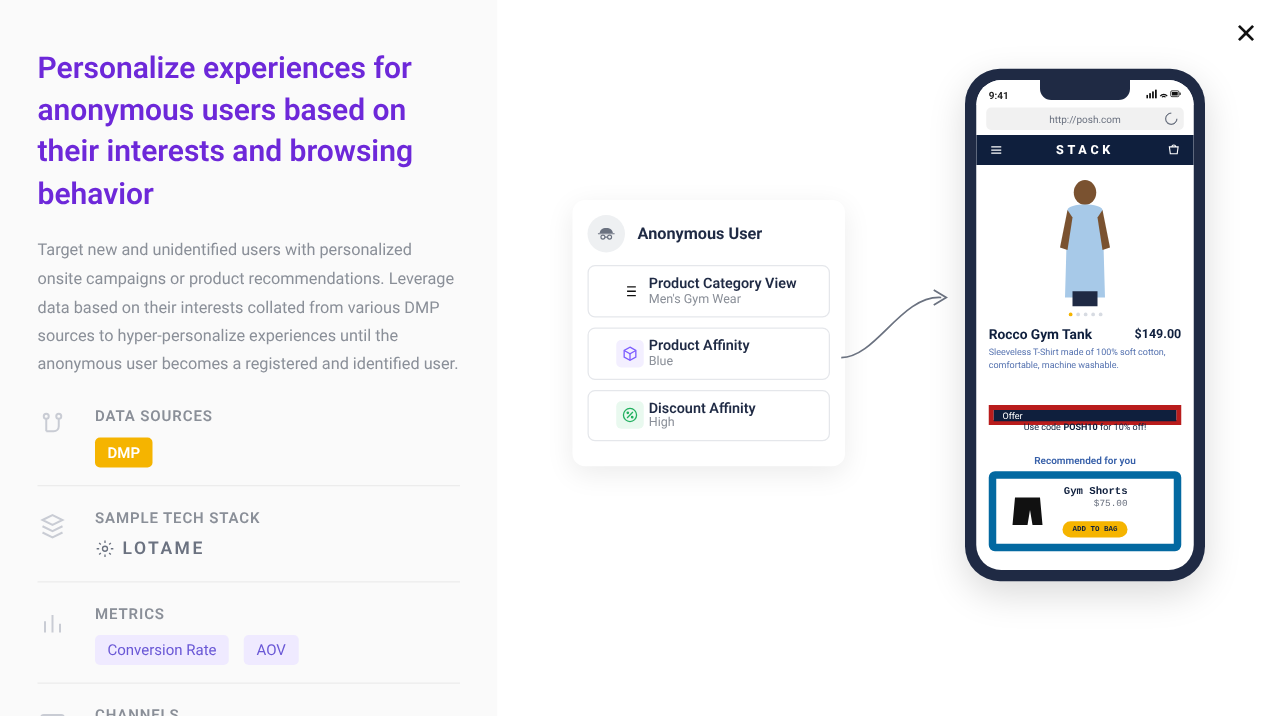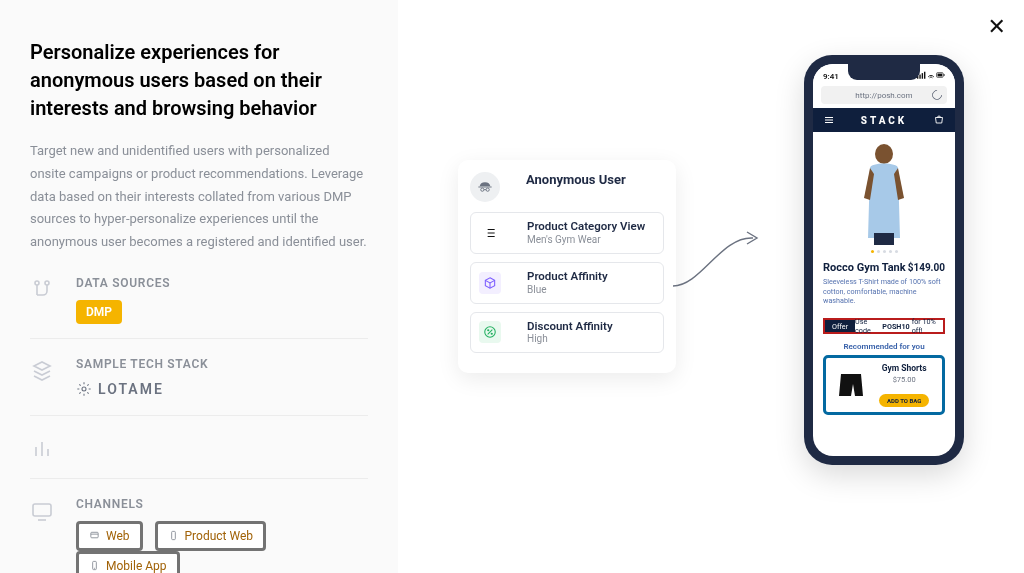--- a/index.html
+++ b/index.html
@@ -29,23 +29,23 @@
   }
   .close-x {
     position: absolute;
     top: 14px;
     right: 18px;
     font-size: 22px;
     cursor: pointer;
     color: #111;
   }
   h1.title {
-    font-size: 20px;
+    font-size: 24px;
     font-weight: 600;
-    color: #000000;
+    color: #6d28d9;
     line-height: 1.4;
     margin-bottom: 18px;
   }
   p.desc {
     font-size: 13px;
     color: #8a8f98;
     line-height: 1.75;
     margin-bottom: 22px;
   }
   .section {
@@ -119,46 +119,46 @@
     left: 60px;
     top: 160px;
     width: 218px;
     background: #fff;
     border-radius: 10px;
     box-shadow: 0 6px 22px rgba(0,0,0,0.08);
     padding: 12px;
   }
   .card-header {
     display: flex;
-    align-items: flex-start;
-    gap: 26px;
+    align-items: center;
+    gap: 10px;
     margin-bottom: 10px;
   }
   .card-header .avatar-ico {
     width: 30px;
     height: 30px;
     border-radius: 50%;
     background: #eef0f2;
     display: flex;
     align-items: center;
     justify-content: center;
     color: #6b7280;
   }
   .card-header-title {
     font-size: 13px;
     font-weight: 700;
     color: #1f2a44;
   }
   .card-row {
     border: 1px solid #e5e7eb;
     border-radius: 6px;
-    padding: 7px 8px;
-    display: flex;
-    align-items: center;
-    gap: 26px;
+    padding: 7px 22px;
+    display: flex;
+    align-items: center;
+    gap: 4px;
     margin-bottom: 8px;
   }
   .card-row .row-ico {
     width: 22px;
     height: 22px;
     display: flex;
     align-items: center;
     justify-content: center;
     border-radius: 4px;
   }
@@ -167,21 +167,21 @@
   .card-row .row-ico.disc { background:#e9f9ef; color:#22b060; }
   .card-row .row-text { line-height: 1.2; }
   .card-row .row-title { font-size: 11.5px; font-weight: 600; color: #1f2a44; }
   .card-row .row-sub { font-size: 10px; color: #8a8f98; }
 
   
   .phone {
     position: absolute;
     right: 60px;
     top: 55px;
-    width: 160px;
+    width: 192px;
     height: 410px;
     border-radius: 28px;
     background: #1f2a44;
     padding: 9px;
     box-shadow: 0 10px 30px rgba(0,0,0,0.15);
   }
   .phone-screen {
     width: 100%;
     height: 100%;
     background: #fff;
@@ -281,25 +281,26 @@
   }
   .pi-row {
     display: flex;
     justify-content: space-between;
     align-items: center;
   }
   .pi-name { font-size: 11px; font-weight: 700; color: #0f1f3d; }
   .pi-price { font-size: 10px; font-weight: 700; color: #0f1f3d; }
   .pi-desc { font-size: 7.2px; color: #5673b0; line-height: 1.35; margin-top: 3px; }
   .offer-bar {
-    margin: 6px 10px;
-    display: flex;
-    border: 2px solid #b91c1c;
+    margin: 22px 10px;
+    display: flex;
+    border: 4px solid #b91c1c;
     font-size: 7.2px;
     height: 16px;
+    flex-direction: column;
   }
   .offer-bar .offer-tag {
     background: #0f1f3d;
     color: #fff;
     padding: 0 7px;
     display: flex;
     align-items: center;
   }
   .offer-bar .offer-text {
     flex: 1;
@@ -307,27 +308,28 @@
     align-items: center;
     justify-content: center;
     color: #0f1f3d;
   }
   .rec {
     margin: 2px 10px 6px;
     text-align: center;
   }
   .rec-title { font-size: 8px; color: #3760a9; font-weight: 600; margin-bottom: 4px; }
   .rec-card {
-    border: 3px solid #0369a1;
+    border: 6px solid #0369a1;
     border-radius: 5px;
     display: flex;
     align-items: center;
     padding: 5px;
     gap: 8px;
-    text-align: center;
+    text-align: right;
+    font-family: Liberation Mono, monospace;
   }
   .rec-thumb {
     width: 40px;
     height: 38px;
   }
   .rec-name { font-size: 8.5px; font-weight: 700; color: #0f1f3d; }
   .rec-price { font-size: 7.5px; color: #6b7280; margin: 2px 0 4px; }
   .add-bag {
     background: #f5b400;
     color: #0f1f3d;
@@ -395,20 +397,25 @@
       </div>
     </div>
 
     <div class="section">
       <div class="section-icon">
         <svg class="sico" viewBox="0 0 24 24" fill="none" stroke="currentColor" stroke-width="1.6">
           <path d="M6 20V11"></path>
             <path d="M12 20V6"></path>
             <path d="M18 20v-7"></path>
         </svg>
+      </div>
+      <div class="section-body">
+        <div class="section-label">METRICS</div>
+        <span class="pill violet">Conversion Rate</span>
+        <span class="pill violet">AOV</span>
       </div>
     </div>
 
     <div class="section">
       <div class="section-icon">
         <svg class="sico" viewBox="0 0 24 24" fill="none" stroke="currentColor" stroke-width="1.6">
           <rect x="3" y="5" width="18" height="12" rx="2"></rect>
             <path d="M8 21h8"></path>
         </svg>
       </div>

